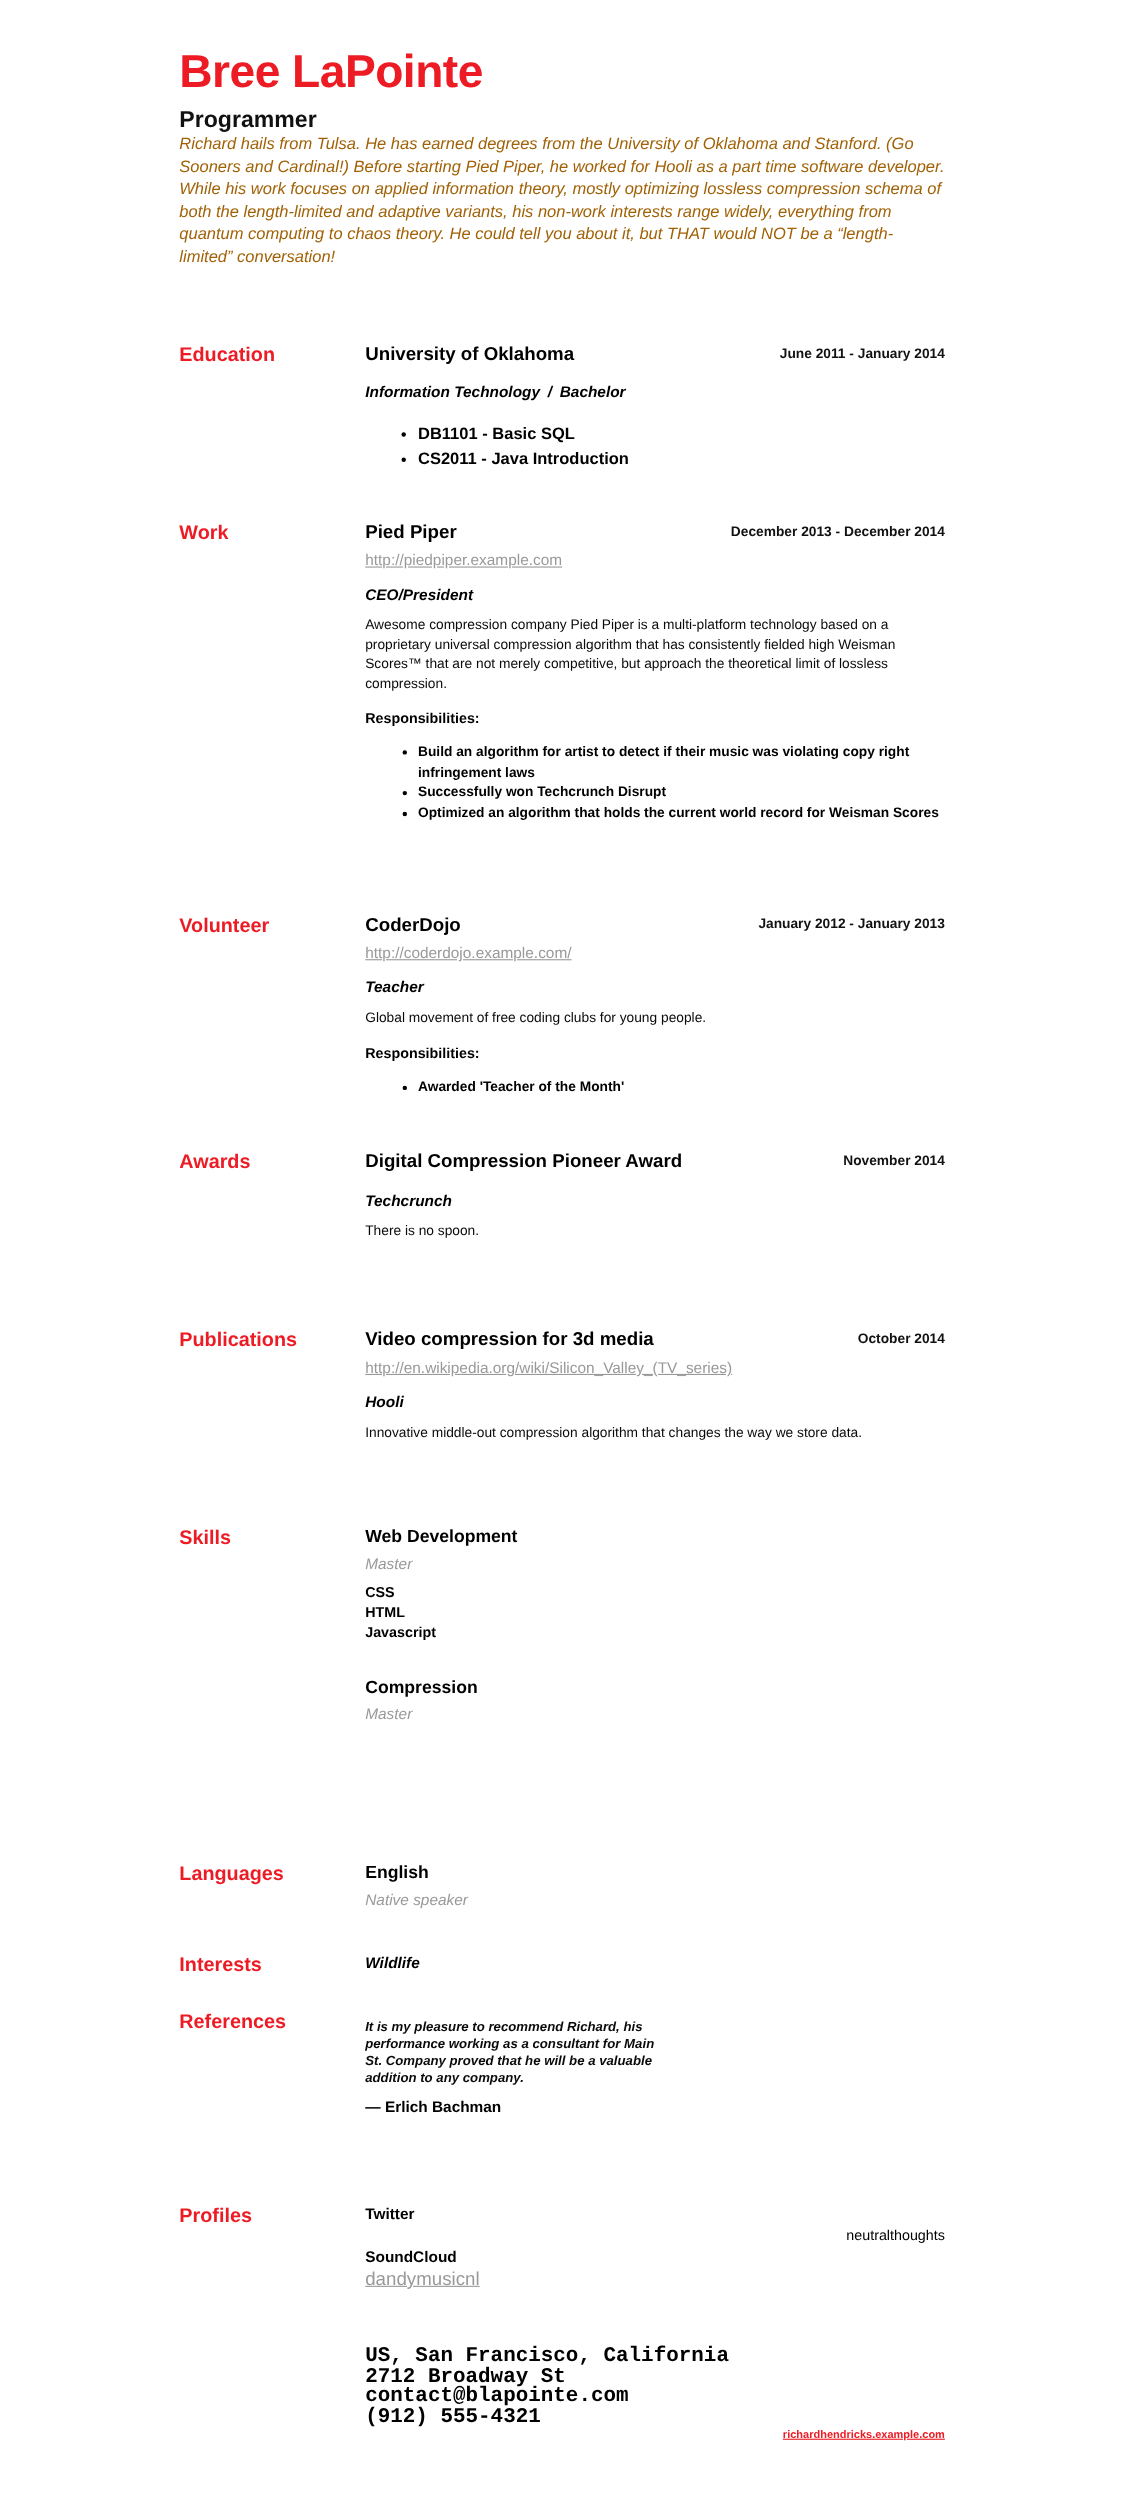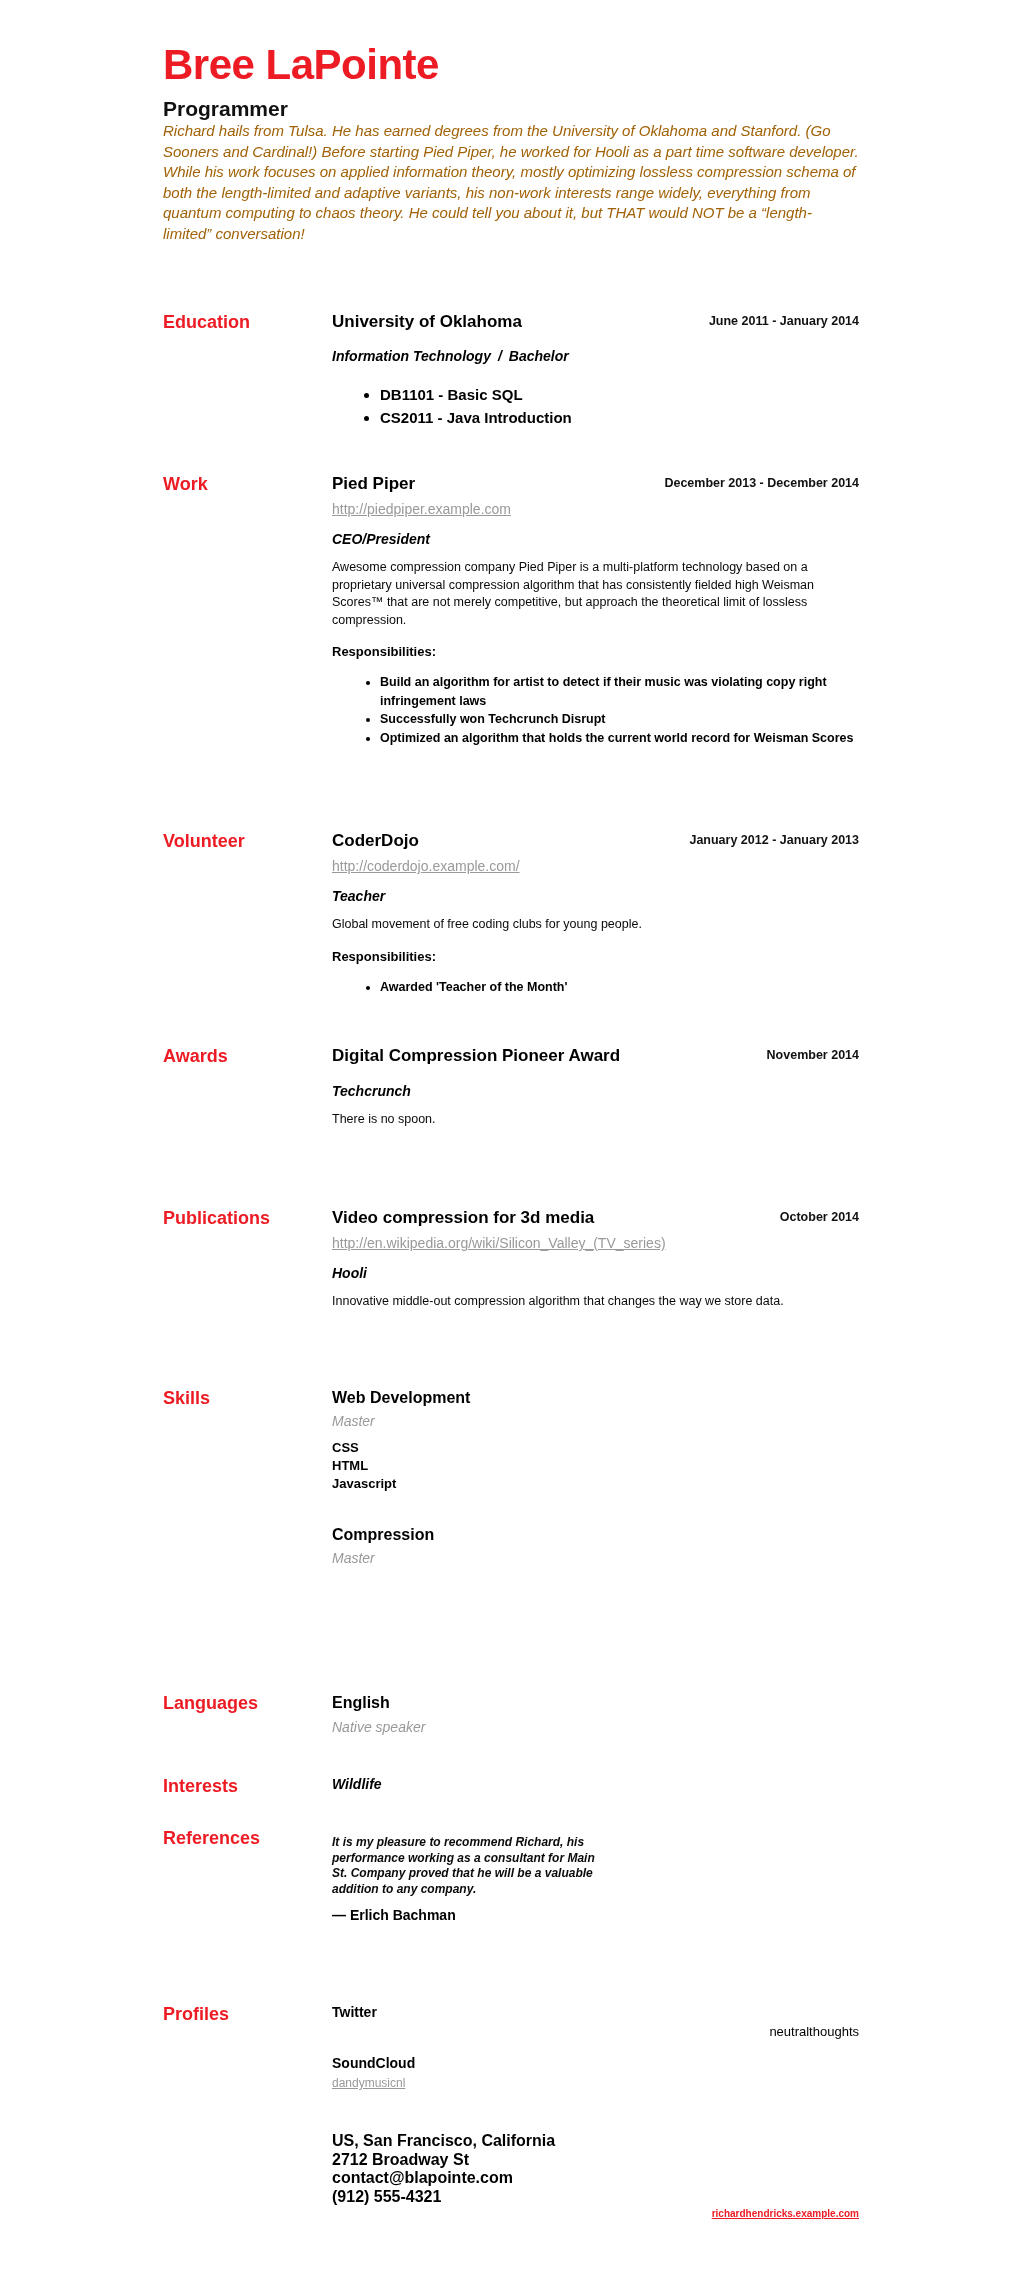--- a/index.html
+++ b/index.html
@@ -46,27 +46,27 @@
   ul.keywords li{font-size:13px;font-weight:bold;line-height:18px;}
   .skill-block + .skill-block{margin-top:31px;}
   .fluency{font-size:14px;font-style:italic;color:var(--gray-link);margin-top:5px;line-height:18px;}
   .interest-name{font-size:14px;font-weight:bold;font-style:italic;line-height:19px;}
 
   
   .ref-quote{margin-top:8px;width:280px;font-size:12px;font-weight:bold;font-style:italic;line-height:15.5px;color:#0a0a0a;}
   .ref-name{margin-top:9px;font-size:14px;font-weight:bold;line-height:18px;}
 
   
-  .profile-block + .profile-block{margin-top:14px;}
+  .profile-block + .profile-block{margin-top:2px;}
   .profile-network{font-size:14px;font-weight:bold;line-height:18px;}
   .profile-username{font-size:13px;line-height:17px;margin-top:2px;text-align:right;}
-  a.profile-link{display:inline-block;margin-top:3px;font-size:12px;line-height:17px;color:var(--gray-link);text-decoration:underline;}
-
-  
-  .contact{position:absolute;left:332px;top:2132px;width:400px;font-size:16px;font-weight:bold;line-height:18.5px;}
+  a.profile-link{display:inline-block;margin-top:3px;font-size:17px;line-height:17px;color:var(--gray-link);text-decoration:underline;}
+
+  
+  .contact{position:absolute;left:332px;top:2132px;width:400px;font-size:19px;font-weight:bold;line-height:18.5px;font-family:Liberation Mono, monospace;}
   .footer{position:absolute;left:163px;top:2203px;width:696px;text-align:right;}
   a.site-link{font-size:10px;font-weight:bold;color:var(--red);text-decoration:underline;}
 </style>
 </head>
 <body>
 
 <div class="page">
 
   <div class="header">
     <div class="name">Bree LaPointe</div>

